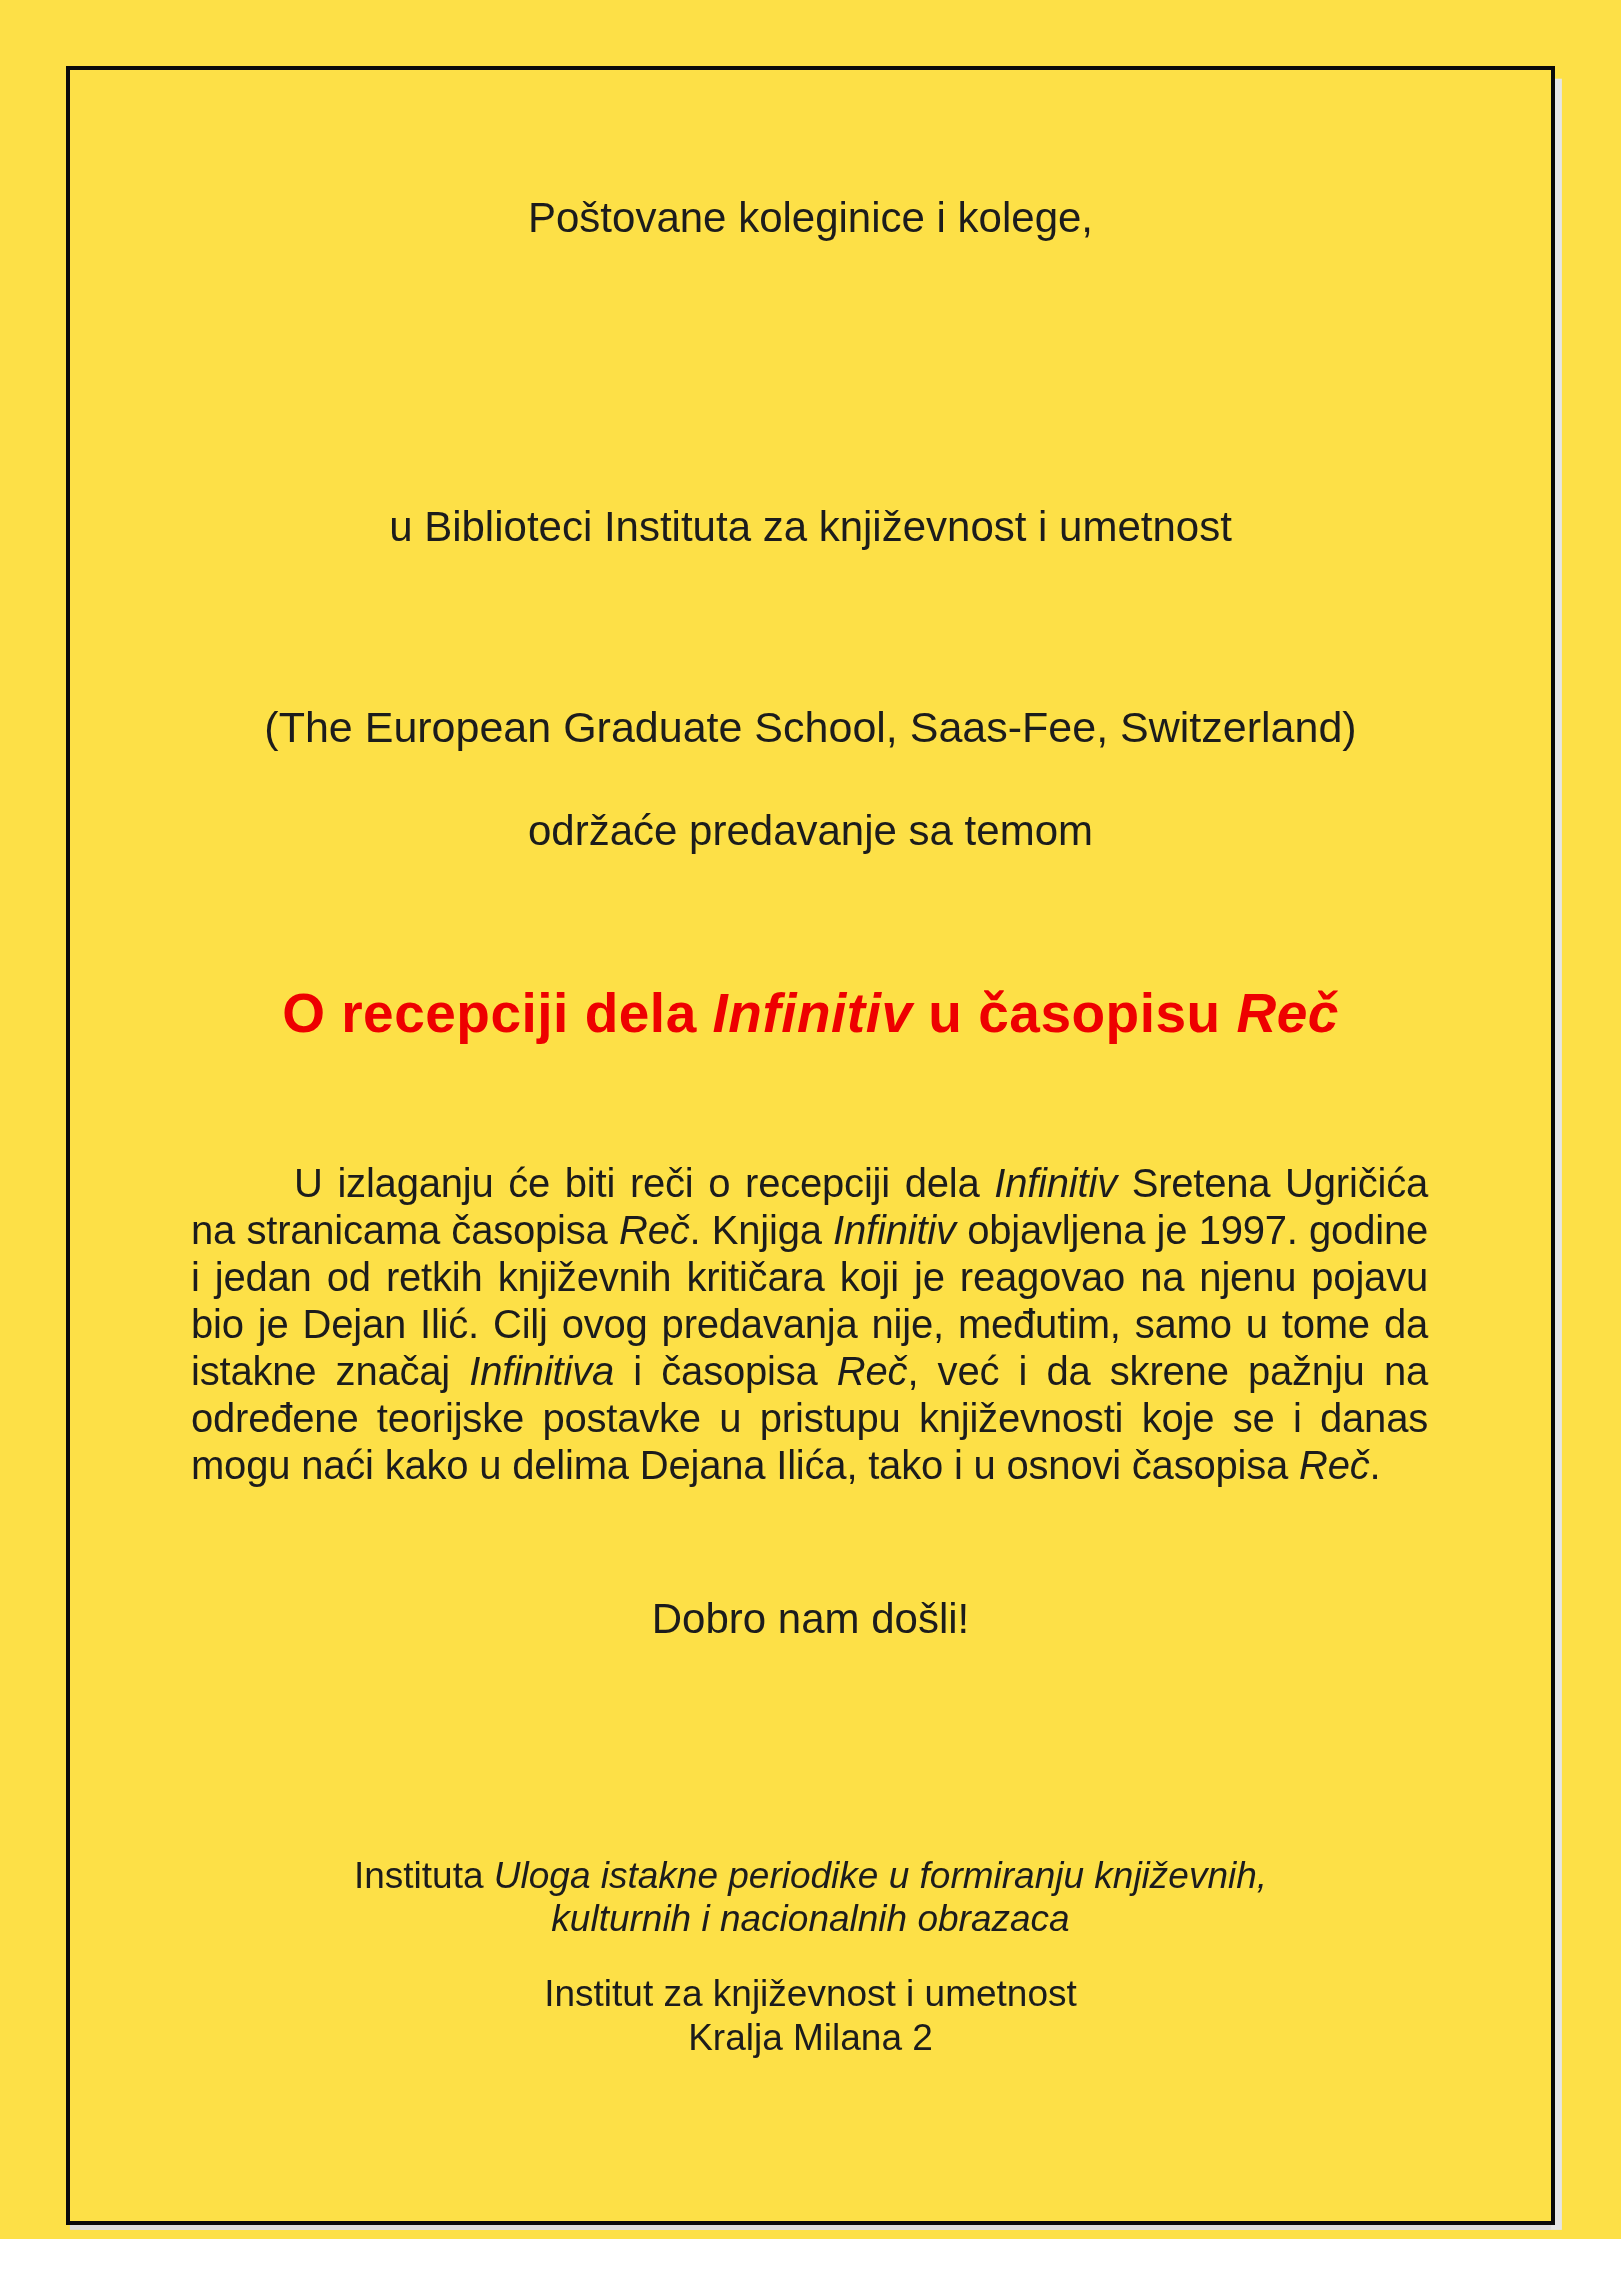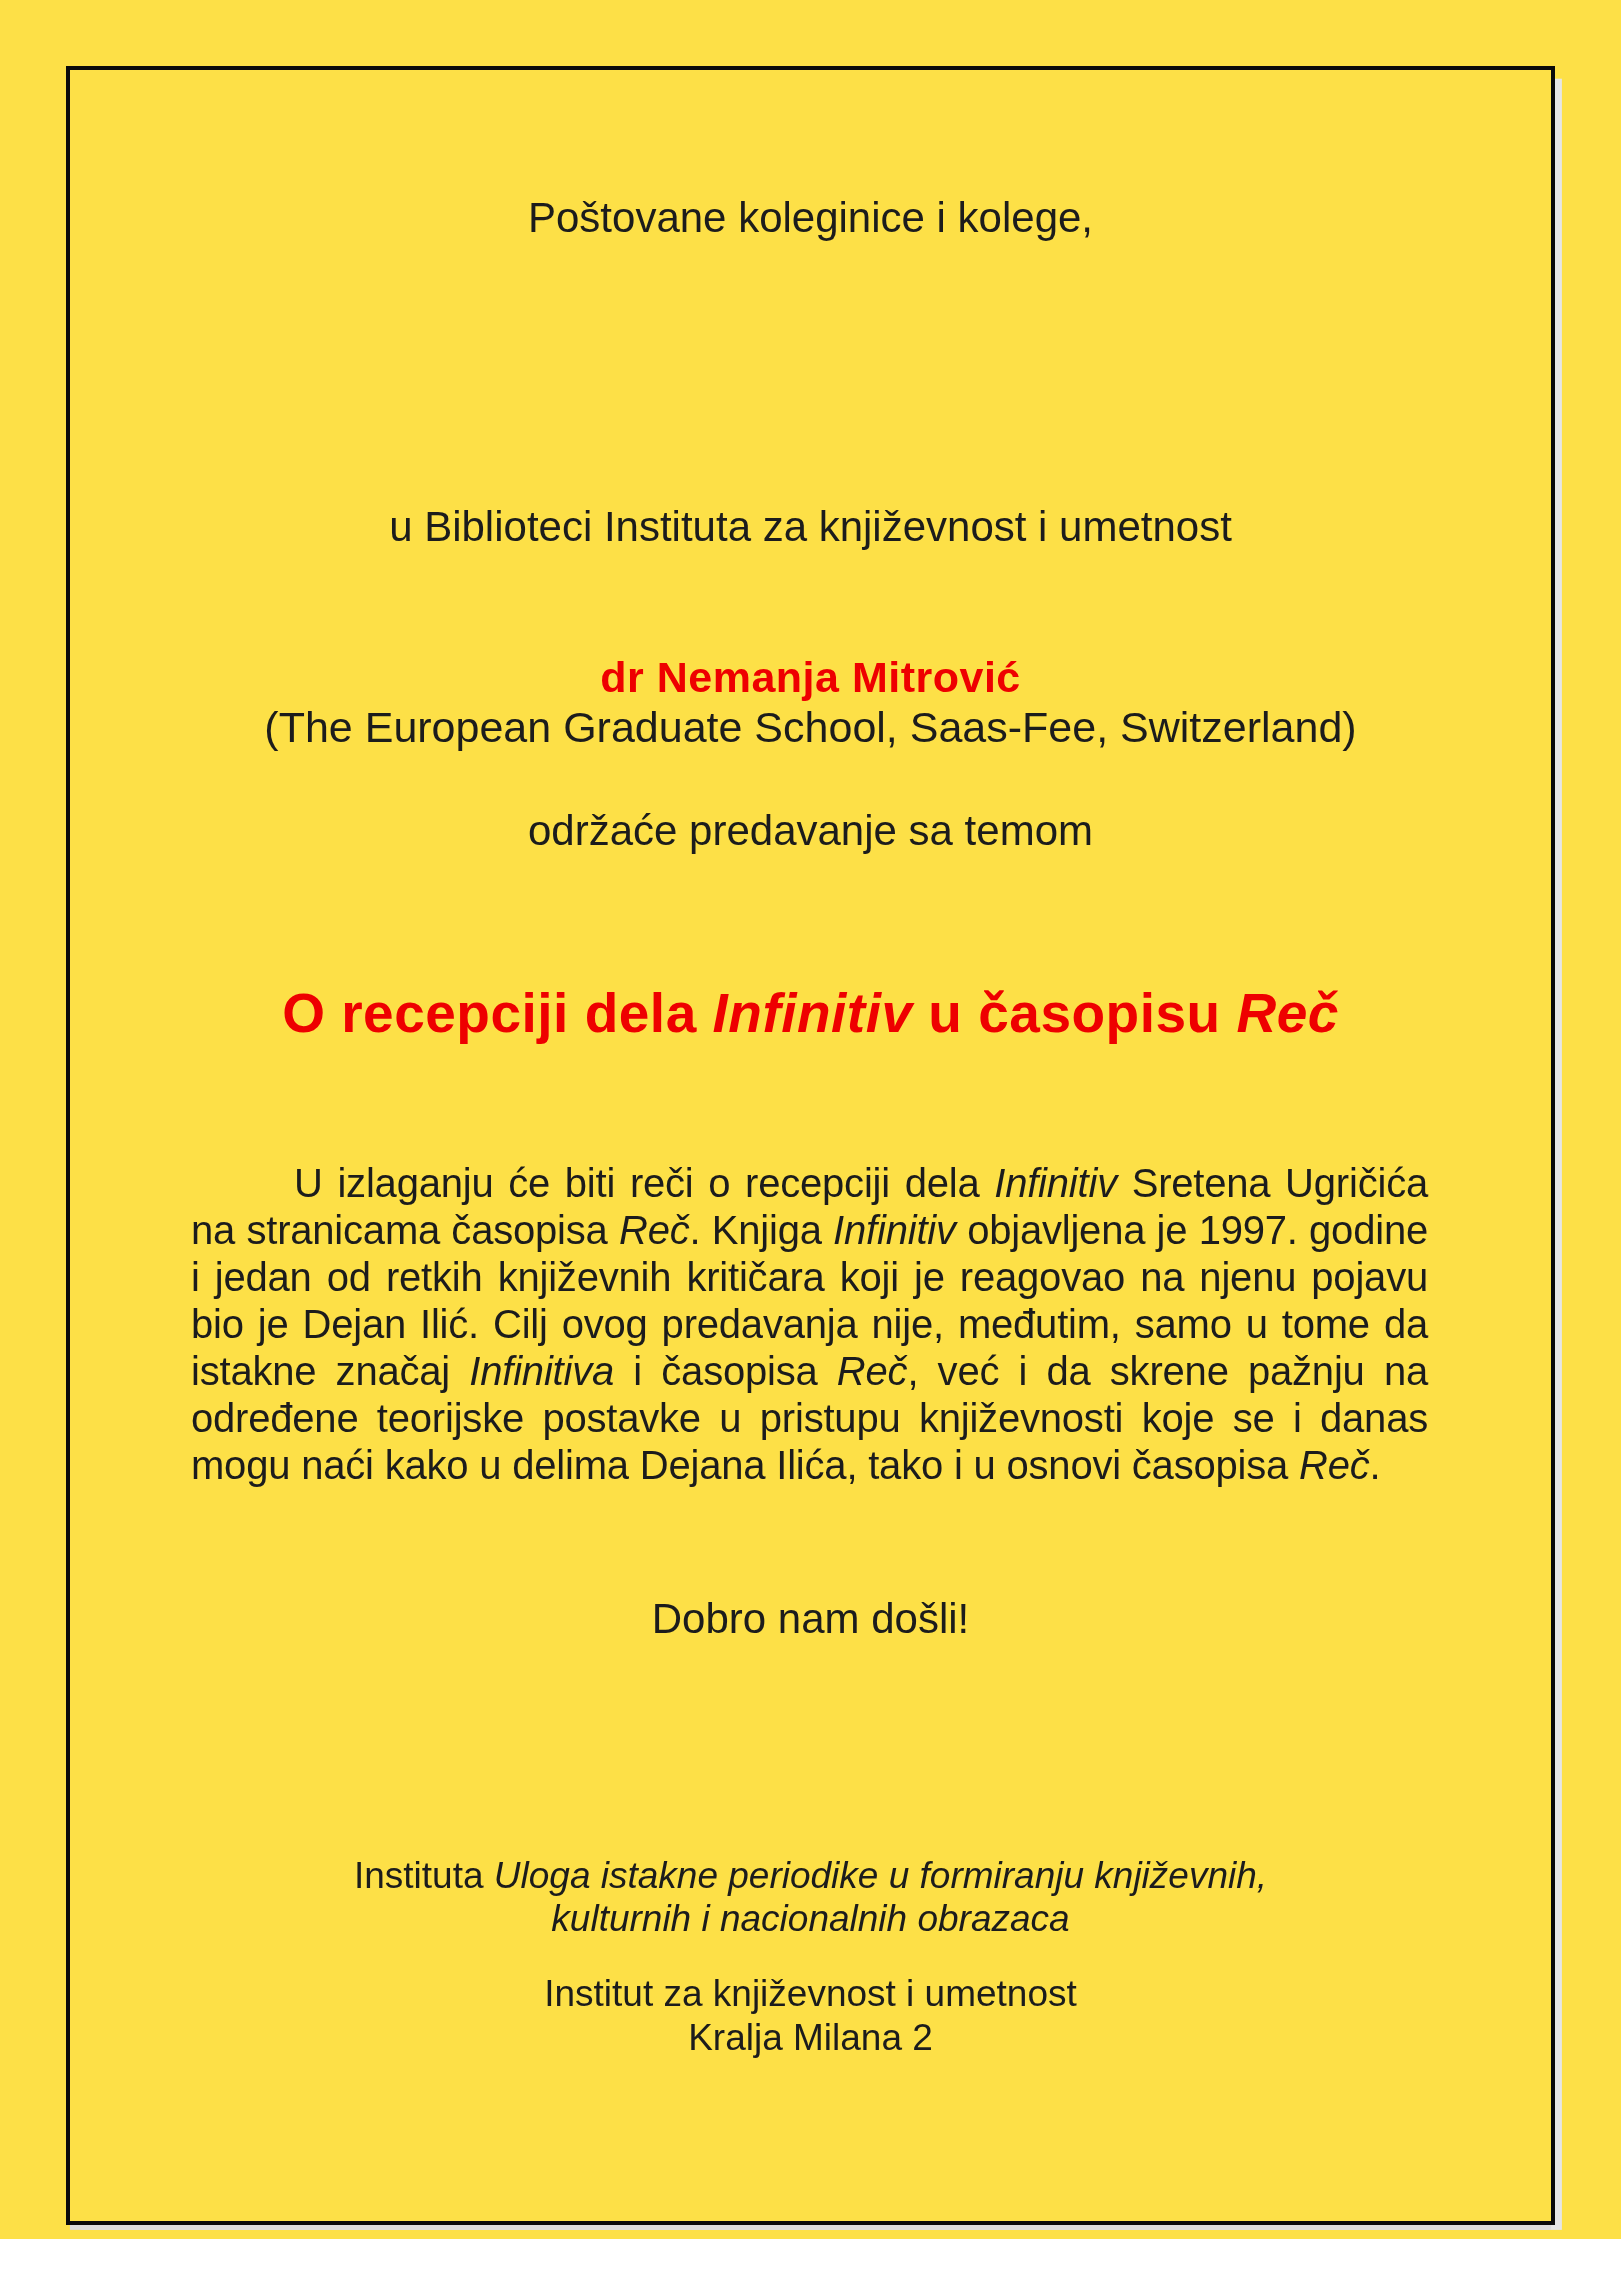--- a/index.html
+++ b/index.html
@@ -75,21 +75,20 @@
 
 <div class="page">
 
   <div class="frame"></div>
 
   <div class="line t-regular" style="top:194px">Poštovane koleginice i kolege,</div>
 
 
   <div class="line t-regular" style="top:503px">u Biblioteci Instituta za književnost i umetnost</div>
 
-  <div class="line t-speaker red" style="top:653px">dr Nemanja Mitrović</div>
 
   <div class="line t-affil" style="top:703px">(The European Graduate School, Saas-Fee, Switzerland)</div>
 
   <div class="line t-regular" style="top:807px">održaće predavanje sa temom</div>
 
   <div class="line t-main-title red" style="top:968px"><span>O recepciji dela </span><em>Infinitiv</em><span> u časopisu </span><em>Reč</em></div>
 
   <div class="abstract"><span>U izlaganju će biti reči o recepciji dela </span><em>Infinitiv</em><span> Sretena Ugričića na stranicama časopisa </span><em>Reč</em><span>. Knjiga </span><em>Infinitiv</em><span> objavljena je 1997. godine i jedan od retkih književnih kritičara koji je reagovao na njenu pojavu bio je Dejan Ilić. Cilj ovog predavanja nije, međutim, samo u tome da istakne značaj </span><em>Infinitiva</em><span> i časopisa </span><em>Reč</em><span>, već i da skrene pažnju na određene teorijske postavke u pristupu književnosti koje se i danas mogu naći kako u delima Dejana Ilića, tako i u osnovi časopisa </span><em>Reč</em><span>.</span></div>
 
   <div class="line t-regular" style="top:1595px">Dobro nam došli!</div>

